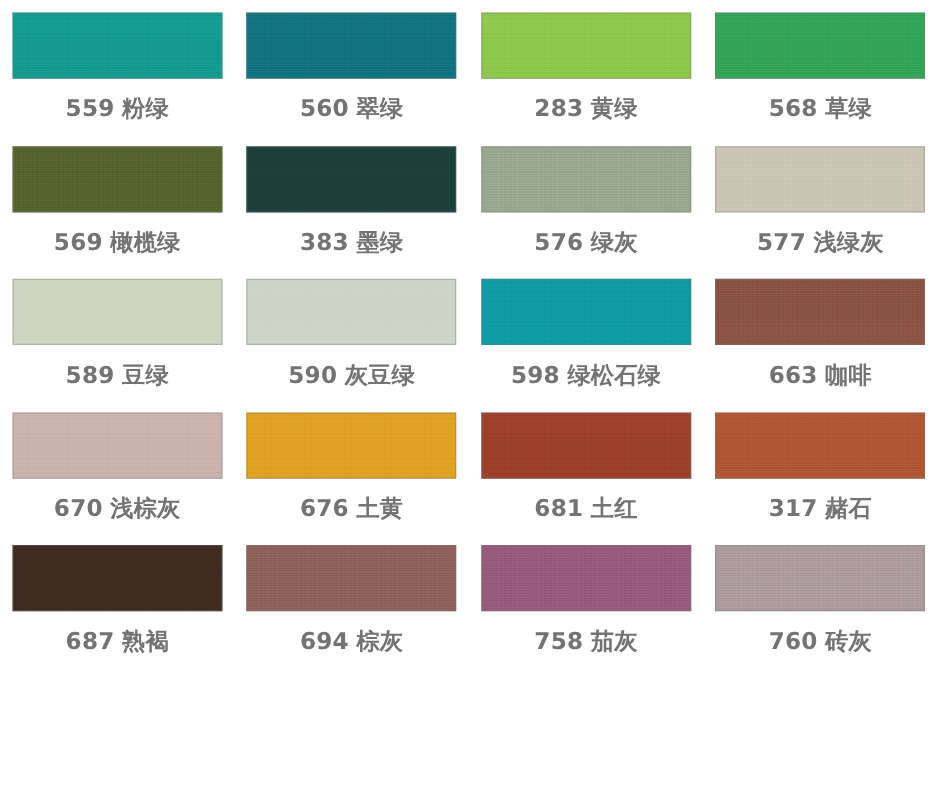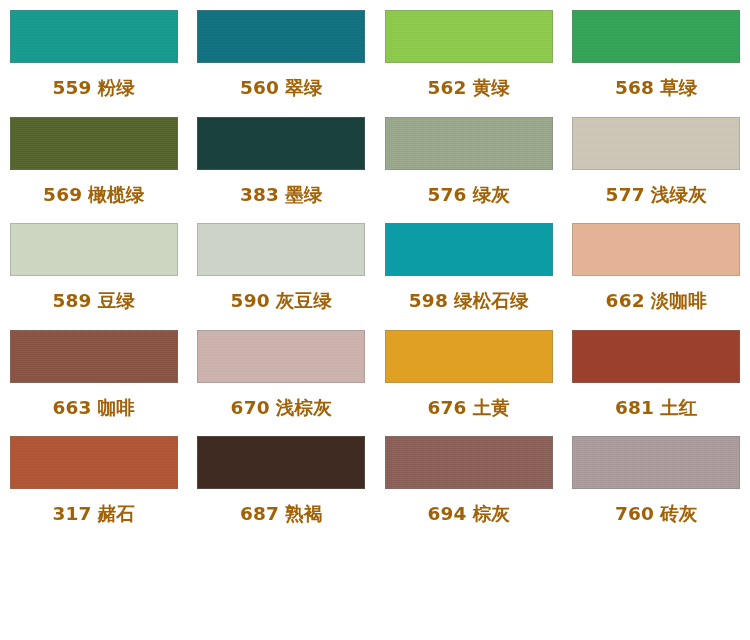--- a/index.html
+++ b/index.html
@@ -46,21 +46,21 @@
       repeating-linear-gradient(0deg, rgba(255,255,255,0.045) 0px, rgba(255,255,255,0.045) 1px, rgba(0,0,0,0.028) 1px, rgba(0,0,0,0.028) 2px),
       repeating-linear-gradient(90deg, rgba(255,255,255,0.03) 0px, rgba(255,255,255,0.03) 1px, rgba(0,0,0,0.02) 1px, rgba(0,0,0,0.02) 2px);
     pointer-events: none;
     mix-blend-mode: overlay;
     opacity: 0.85;
   }
   .label {
     margin-top: 16px;
     font-size: 18.5px;
     font-weight: bold;
-    color: #a16207;
+    color: #737373;
     letter-spacing: 0.2px;
     white-space: nowrap;
     text-align: center;
     line-height: 1;
   }
   .code {
     font-family: "DejaVu Sans", "Liberation Sans", sans-serif;
     font-weight: bold;
   }
   .cname {
@@ -76,21 +76,21 @@
     <div class="cell">
       <div class="swatch" style="background: rgb(22, 154, 143);"></div>
       <div class="label"><span class="code">559</span><span class="cname">粉绿</span></div>
     </div>
     <div class="cell">
       <div class="swatch" style="background: rgb(18, 113, 126);"></div>
       <div class="label"><span class="code">560</span><span class="cname">翠绿</span></div>
     </div>
     <div class="cell">
       <div class="swatch" style="background: rgb(140, 200, 75);"></div>
-      <div class="label"><span class="code">562</span><span class="cname">黄绿</span></div>
+      <div class="label"><span class="code">283</span><span class="cname">黄绿</span></div>
     </div>
     <div class="cell">
       <div class="swatch" style="background: rgb(51, 163, 87);"></div>
       <div class="label"><span class="code">568</span><span class="cname">草绿</span></div>
     </div>
     <div class="cell">
       <div class="swatch" style="background: rgb(85, 99, 46);"></div>
       <div class="label"><span class="code">569</span><span class="cname">橄榄绿</span></div>
     </div>
     <div class="cell">
@@ -111,24 +111,20 @@
     </div>
     <div class="cell">
       <div class="swatch" style="background: rgb(204, 212, 198);"></div>
       <div class="label"><span class="code">590</span><span class="cname">灰豆绿</span></div>
     </div>
     <div class="cell">
       <div class="swatch" style="background: rgb(15, 154, 164);"></div>
       <div class="label"><span class="code">598</span><span class="cname">绿松石绿</span></div>
     </div>
     <div class="cell">
-      <div class="swatch" style="background: rgb(229, 178, 149);"></div>
-      <div class="label"><span class="code">662</span><span class="cname">淡咖啡</span></div>
-    </div>
-    <div class="cell">
       <div class="swatch" style="background: rgb(138, 83, 67);"></div>
       <div class="label"><span class="code">663</span><span class="cname">咖啡</span></div>
     </div>
     <div class="cell">
       <div class="swatch" style="background: rgb(203, 178, 173);"></div>
       <div class="label"><span class="code">670</span><span class="cname">浅棕灰</span></div>
     </div>
     <div class="cell">
       <div class="swatch" style="background: rgb(224, 160, 36);"></div>
       <div class="label"><span class="code">676</span><span class="cname">土黄</span></div>
@@ -143,16 +139,20 @@
     </div>
     <div class="cell">
       <div class="swatch" style="background: rgb(62, 42, 32);"></div>
       <div class="label"><span class="code">687</span><span class="cname">熟褐</span></div>
     </div>
     <div class="cell">
       <div class="swatch" style="background: rgb(138, 96, 88);"></div>
       <div class="label"><span class="code">694</span><span class="cname">棕灰</span></div>
     </div>
     <div class="cell">
+      <div class="swatch" style="background: rgb(149, 89, 122);"></div>
+      <div class="label"><span class="code">758</span><span class="cname">茄灰</span></div>
+    </div>
+    <div class="cell">
       <div class="swatch" style="background: rgb(171, 154, 155);"></div>
       <div class="label"><span class="code">760</span><span class="cname">砖灰</span></div>
     </div>
   </div>
 
 </body></html>

